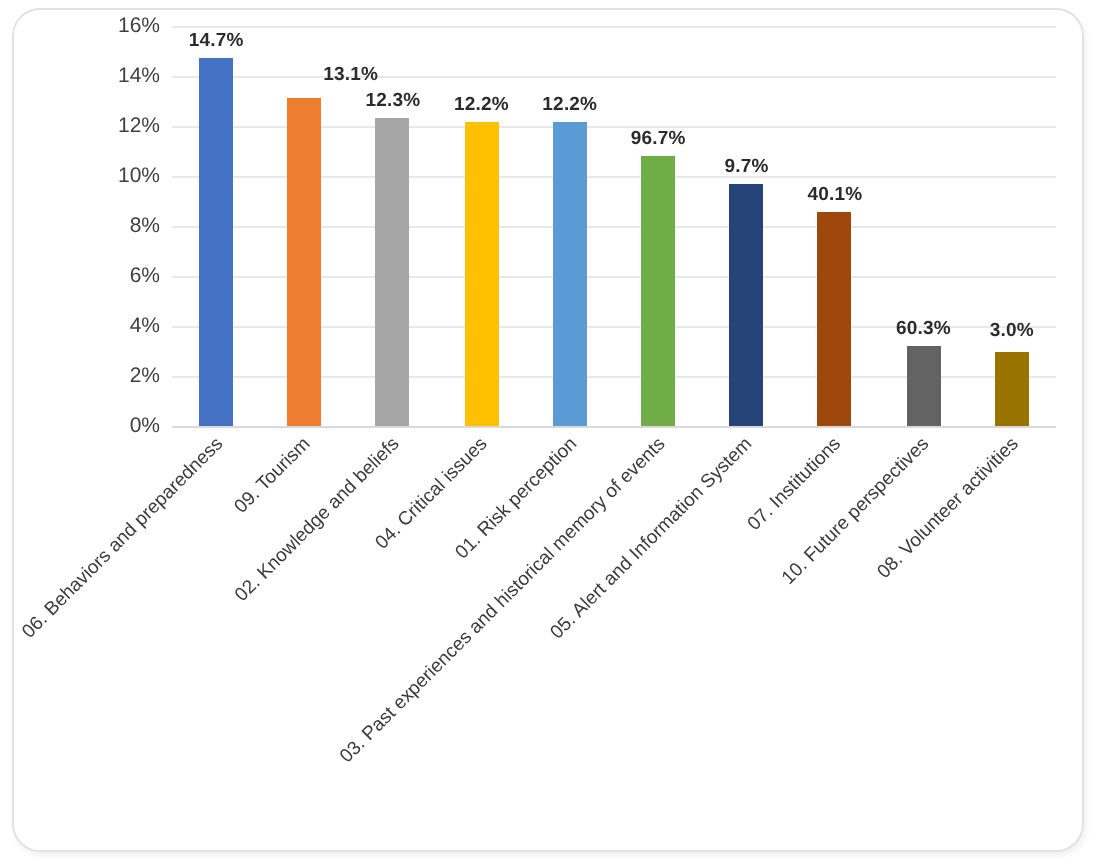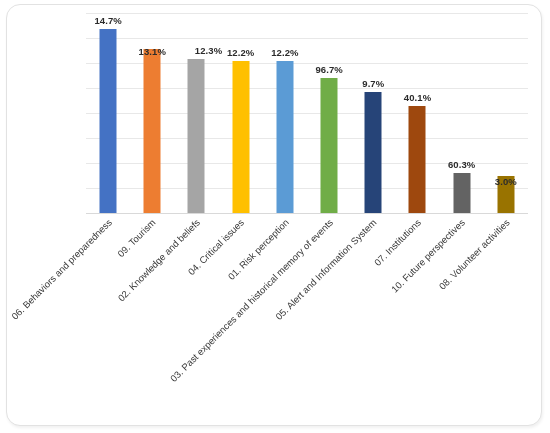--- a/index.html
+++ b/index.html
@@ -127,45 +127,56 @@
     padding-right: 2px;
   }
 </style>
 </head>
 <body>
 
 <div id="figure-frame"></div>
 
 <div id="chart-canvas">
 
+  <div id="y-axis">
+      <div class="ytick-label" style="top: 0px;">16%</div>
+      <div class="ytick-label" style="top: 25px;">14%</div>
+      <div class="ytick-label" style="top: 50px;">12%</div>
+      <div class="ytick-label" style="top: 75px;">10%</div>
+      <div class="ytick-label" style="top: 100px;">8%</div>
+      <div class="ytick-label" style="top: 125px;">6%</div>
+      <div class="ytick-label" style="top: 150px;">4%</div>
+      <div class="ytick-label" style="top: 175px;">2%</div>
+      <div class="ytick-label" style="top: 200px;">0%</div>
+    </div>
 
   <div id="plot-area">
     <div id="gridlines">
         <div class="gridline" style="top: 0px;"></div>
         <div class="gridline" style="top: 25px;"></div>
         <div class="gridline" style="top: 50px;"></div>
         <div class="gridline" style="top: 75px;"></div>
         <div class="gridline" style="top: 100px;"></div>
         <div class="gridline" style="top: 125px;"></div>
         <div class="gridline" style="top: 150px;"></div>
         <div class="gridline" style="top: 175px;"></div>
         <div class="gridline axis-base" style="top: 200px;"></div>
       </div>
     <div id="bars">
         <div class="bar-slot" style="left: 0px; width: 44.2px;">
           <div class="bar" title="06. Behaviors and preparedness 14.7%" style="height: 183.75px; background: rgb(68, 114, 196);"></div>
           <div class="bar-value" style="bottom: 186.75px;">14.7%</div>
         </div>
         <div class="bar-slot" style="left: 44.2px; width: 44.2px;">
           <div class="bar" title="09. Tourism 13.1%" style="height: 163.75px; background: rgb(237, 125, 49);"></div>
-          <div class="bar-value" style="bottom: 156px;">13.1%</div>
+          <div class="bar-value" style="bottom: 170px; margin-left: 23px;">13.1%</div>
         </div>
         <div class="bar-slot" style="left: 88.4px; width: 44.2px;">
           <div class="bar" title="02. Knowledge and beliefs 12.3%" style="height: 153.75px; background: rgb(165, 165, 165);"></div>
-          <div class="bar-value" style="bottom: 156.75px; margin-left: 12px;">12.3%</div>
+          <div class="bar-value" style="bottom: 156.75px;">12.3%</div>
         </div>
         <div class="bar-slot" style="left: 132.6px; width: 44.2px;">
           <div class="bar" title="04. Critical issues 12.2%" style="height: 152.5px; background: rgb(255, 192, 0);"></div>
           <div class="bar-value" style="bottom: 155.5px;">12.2%</div>
         </div>
         <div class="bar-slot" style="left: 176.8px; width: 44.2px;">
           <div class="bar" title="01. Risk perception 12.2%" style="height: 152.5px; background: rgb(91, 155, 213);"></div>
           <div class="bar-value" style="bottom: 155.5px;">12.2%</div>
         </div>
         <div class="bar-slot" style="left: 221px; width: 44.2px;">
@@ -179,21 +190,21 @@
         <div class="bar-slot" style="left: 309.4px; width: 44.2px;">
           <div class="bar" title="07. Institutions 8.6%" style="height: 107.5px; background: rgb(158, 72, 14);"></div>
           <div class="bar-value" style="bottom: 110.5px;">40.1%</div>
         </div>
         <div class="bar-slot" style="left: 353.6px; width: 44.2px;">
           <div class="bar" title="10. Future perspectives 3.2%" style="height: 40px; background: rgb(99, 99, 99);"></div>
           <div class="bar-value" style="bottom: 43px;">60.3%</div>
         </div>
         <div class="bar-slot" style="left: 397.8px; width: 44.2px;">
           <div class="bar" title="08. Volunteer activities 3.0%" style="height: 37.5px; background: rgb(153, 115, 0);"></div>
-          <div class="bar-value" style="bottom: 26px; margin-top: 44px;">3.0%</div>
+          <div class="bar-value" style="bottom: 42px; margin-top: 44px;">3.0%</div>
         </div>
       </div>
   </div>
 
   <div id="x-labels">
       <div class="xlab-slot" style="left: 0px; width: 44.2px;">
         <div class="xlab">06. Behaviors and preparedness</div>
       </div>
       <div class="xlab-slot" style="left: 44.2px; width: 44.2px;">
         <div class="xlab">09. Tourism</div>

